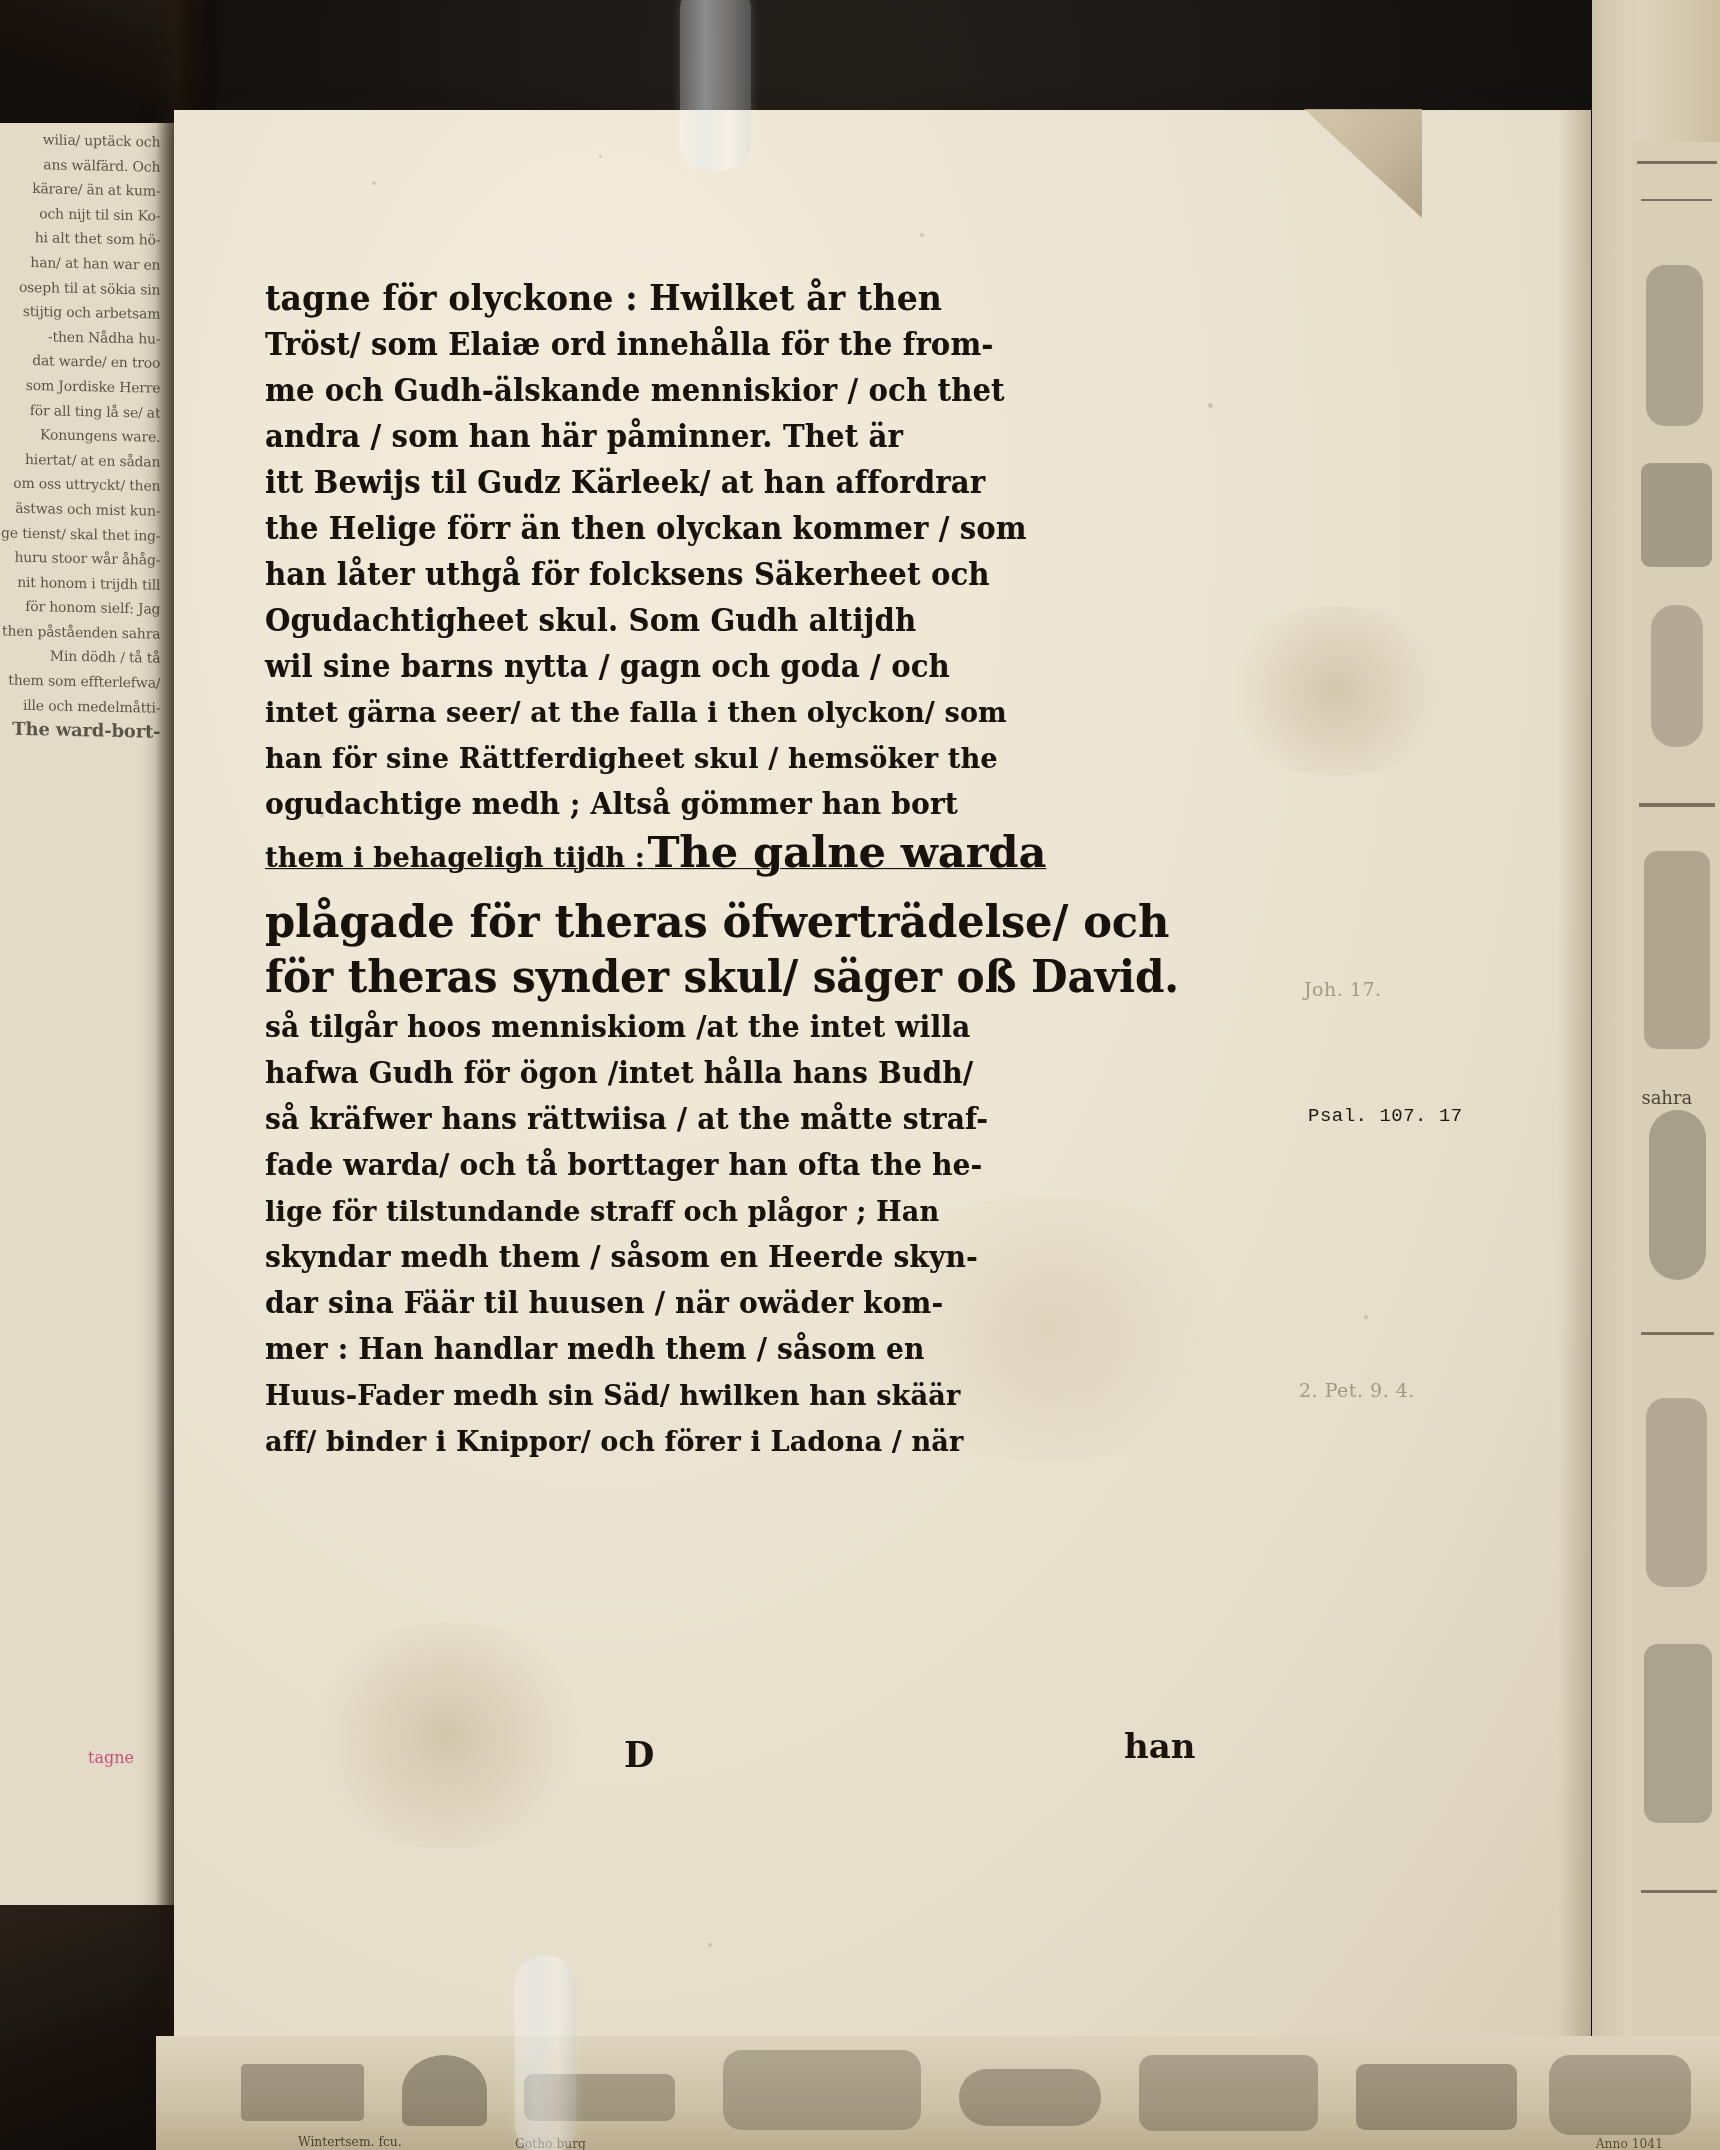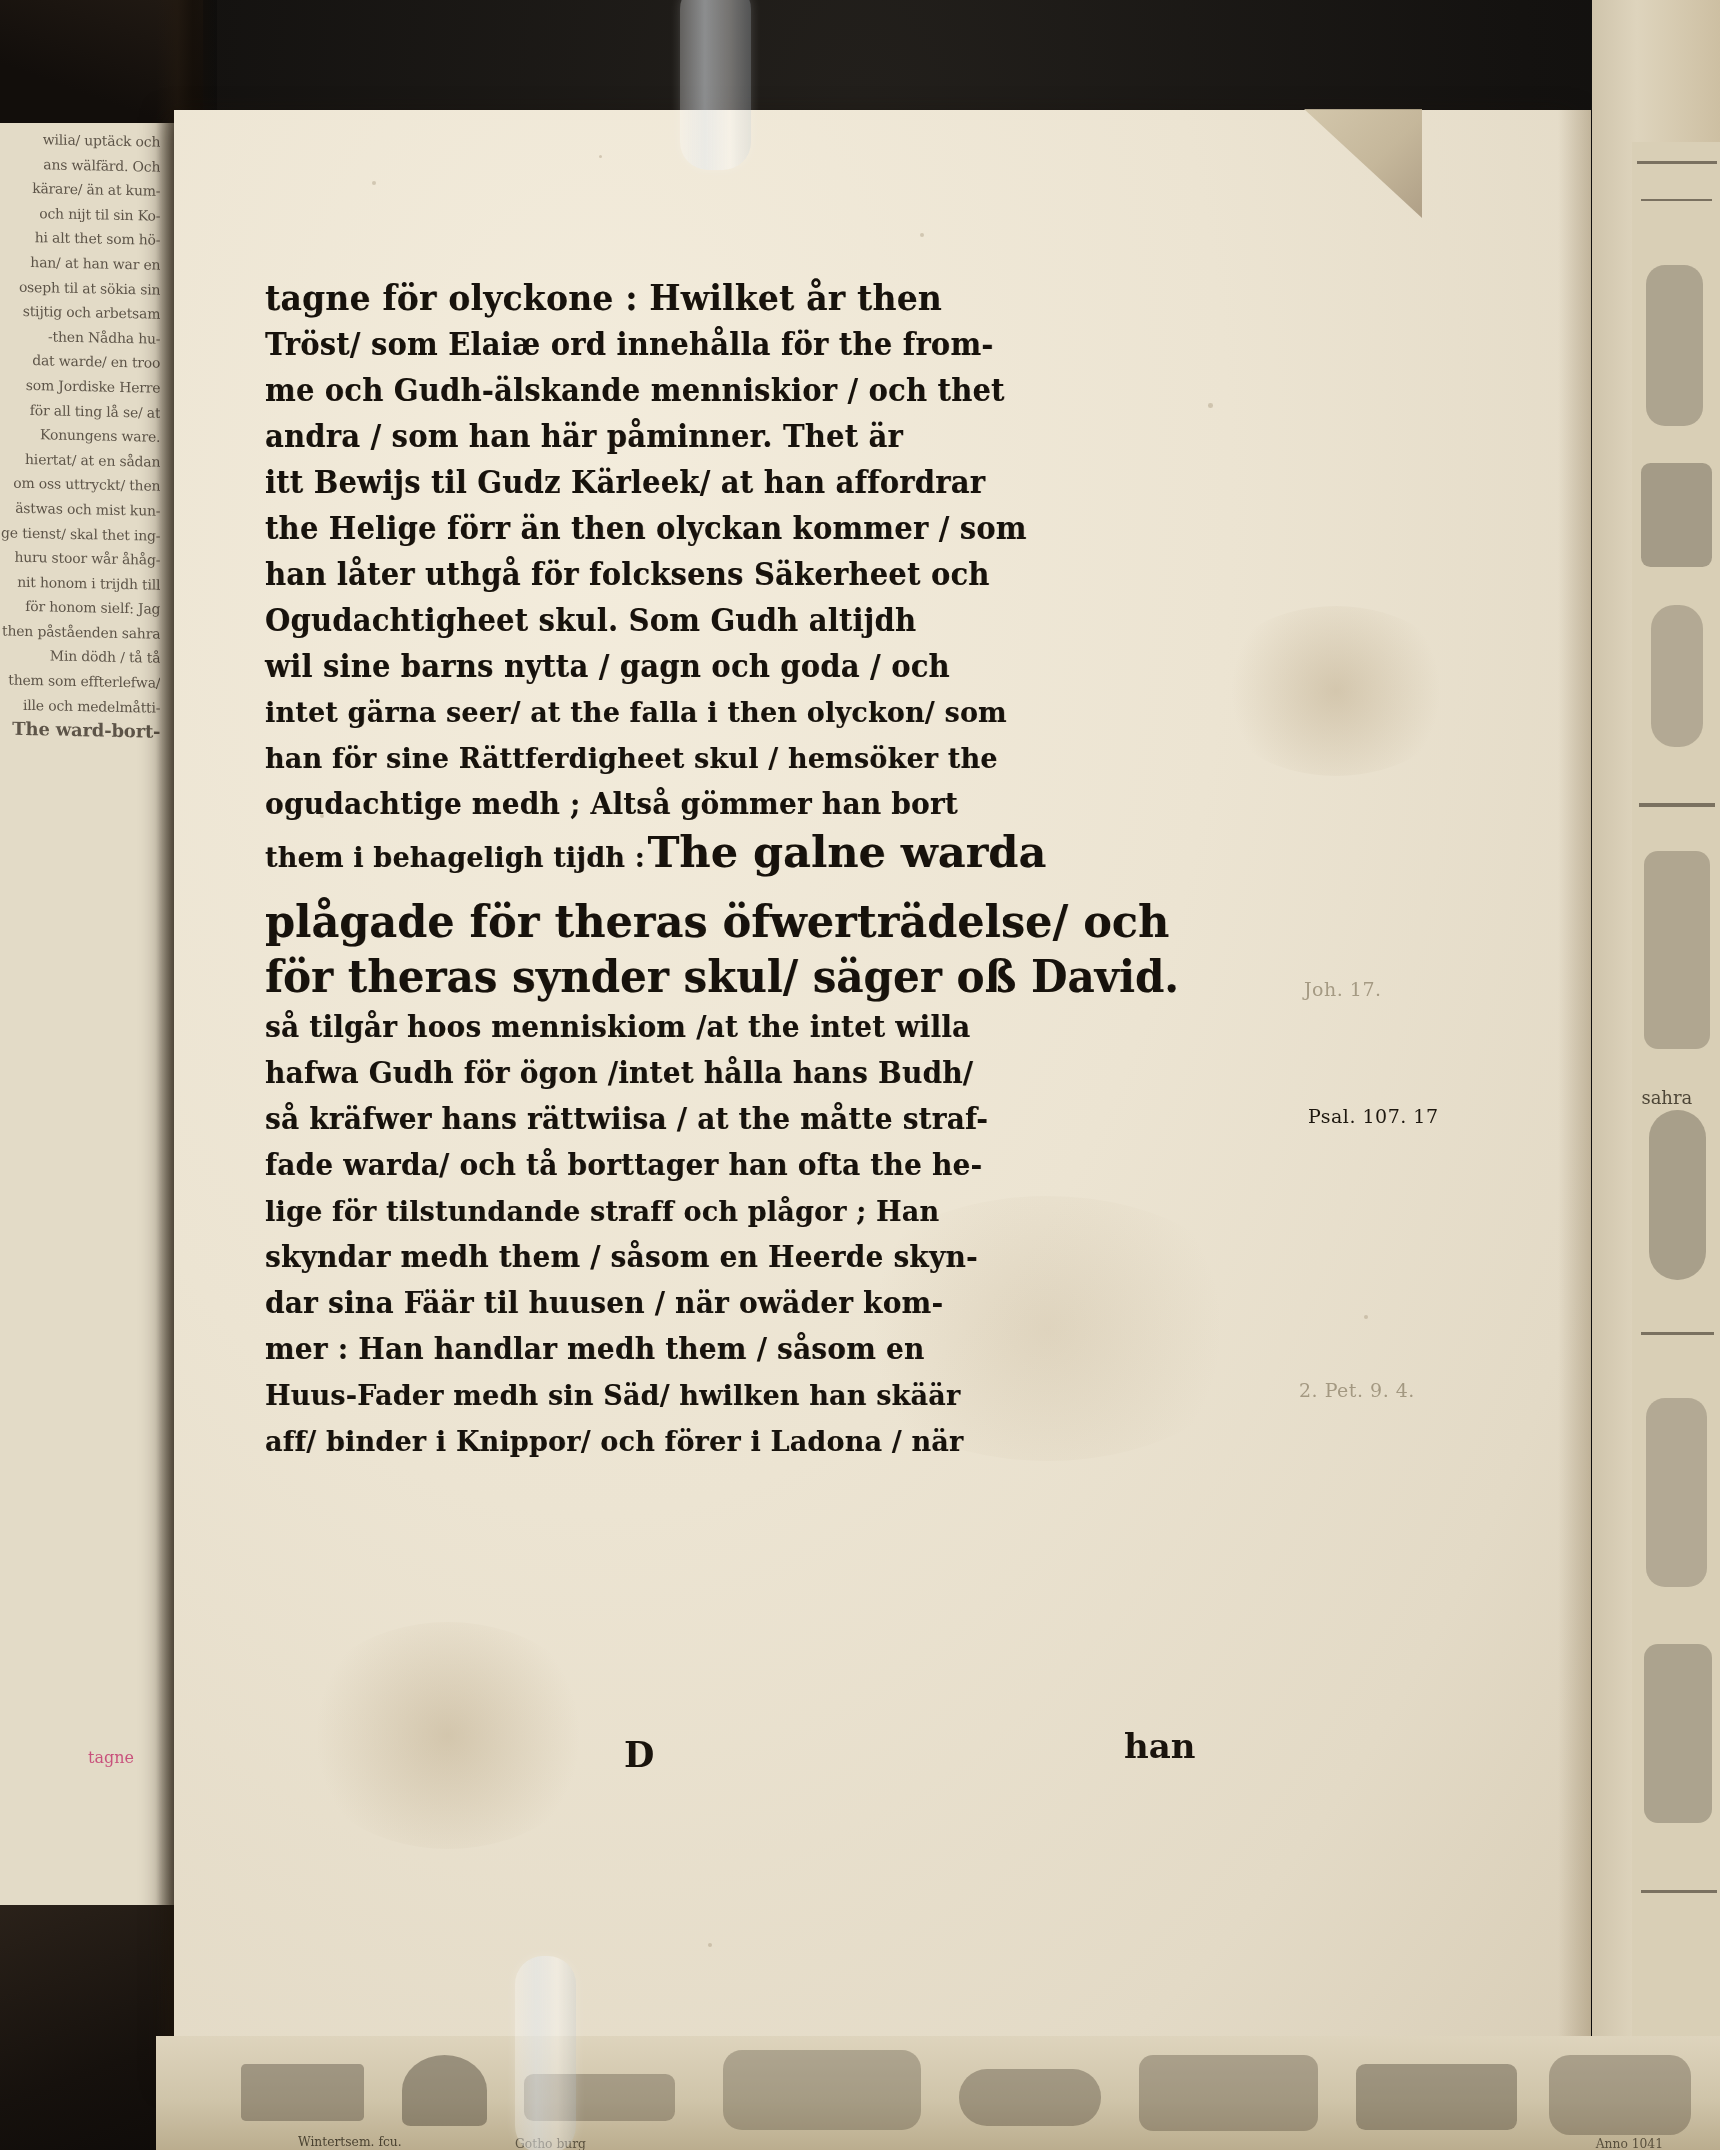--- a/index.html
+++ b/index.html
@@ -339,41 +339,41 @@
     <div class="ln" style="font-size:29px;">andra /  som han här påminner.   Thet är</div>
     <div class="ln" style="font-size:29px;">itt Bewijs til Gudz Kärleek/  at han affordrar</div>
     <div class="ln" style="font-size:29px;">the Helige förr än then olyckan kommer /  som</div>
     <div class="ln" style="font-size:29px;">han låter uthgå för folcksens  Säkerheet  och</div>
     <div class="ln" style="font-size:29px;">Ogudachtigheet skul.   Som  Gudh   altijdh</div>
     <div class="ln" style="font-size:29px;">wil  sine barns nytta /  gagn och goda  /   och</div>
     <div class="ln" style="font-size:27px;">intet gärna seer/   at the falla i then olyckon/  som</div>
     <div class="ln" style="font-size:27px;">han för sine Rättferdigheet skul /   hemsöker the</div>
     <div class="ln" style="font-size:28px;">ogudachtige medh  ;   Altså gömmer han bort</div>
 
-    <div style="white-space:nowrap;line-height:53px;">
+    <div style="white-space:nowrap;line-height:53px;text-decoration:underline;">
       <span class="ln" style="display:inline;font-size:27px;">them i behageligh tijdh :</span>
       <span class="ln big" style="display:inline;font-size:43px;">The galne warda</span>
     </div>
 
     <div class="ln big" style="font-size:43px;line-height:56px;">plågade för theras öfwerträdelse/ och</div>
     <div class="ln big" style="font-size:42px;line-height:56px;">för theras synder skul/ säger oß David.</div>
 
     <div class="ln" style="font-size:28px;">så tilgår hoos menniskiom /at  the  intet  willa</div>
     <div class="ln" style="font-size:28px;">hafwa Gudh för ögon /intet hålla hans Budh/</div>
     <div class="ln" style="font-size:28px;">så kräfwer hans rättwiisa /  at the måtte straf-</div>
     <div class="ln" style="font-size:28px;">fade warda/   och tå borttager han ofta the he-</div>
     <div class="ln" style="font-size:27px;">lige för  tilstundande straff och plågor  ;  Han</div>
     <div class="ln" style="font-size:28px;">skyndar medh them /  såsom en Heerde skyn-</div>
     <div class="ln" style="font-size:28px;">dar sina  Fäär til huusen /   när owäder kom-</div>
     <div class="ln" style="font-size:28px;">mer :  Han handlar medh  them  /  såsom en</div>
     <div class="ln" style="font-size:27px;">Huus-Fader medh sin Säd/ hwilken han skäär</div>
     <div class="ln" style="font-size:27px;">aff/  binder i Knippor/ och förer i Ladona /   när</div>
   </div>
 
-  <div class="margin-note" style="left:1308px;top:1105px;">Psal. 107. 17</div>
+  <div class="margin-note" style="left:1308px;top:1105px;font-family:Liberation Mono, monospace;">Psal. 107. 17</div>
   <div class="margin-note faint" style="left:1304px;top:954px;margin-top:24px;">Joh. 17.</div>
   <div class="margin-note faint" style="left:1299px;top:1379px;">2. Pet. 9. 4.</div>
 
   <div class="signature">D</div>
   <div class="catchword">han</div>
 
   <div class="right-block"></div>
   <div class="right-engraving">
     <div class="eng-line" style="left:4.7px;top:19px;width:80px;height:2.8px;"></div>
     <div class="eng-line" style="left:8.5px;top:57px;width:71px;height:2.4px;"></div>

